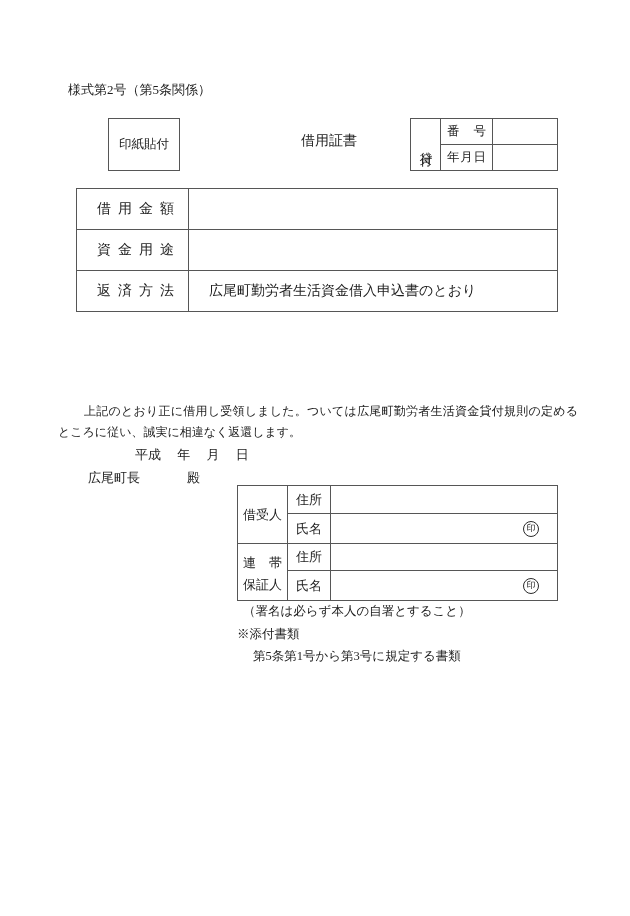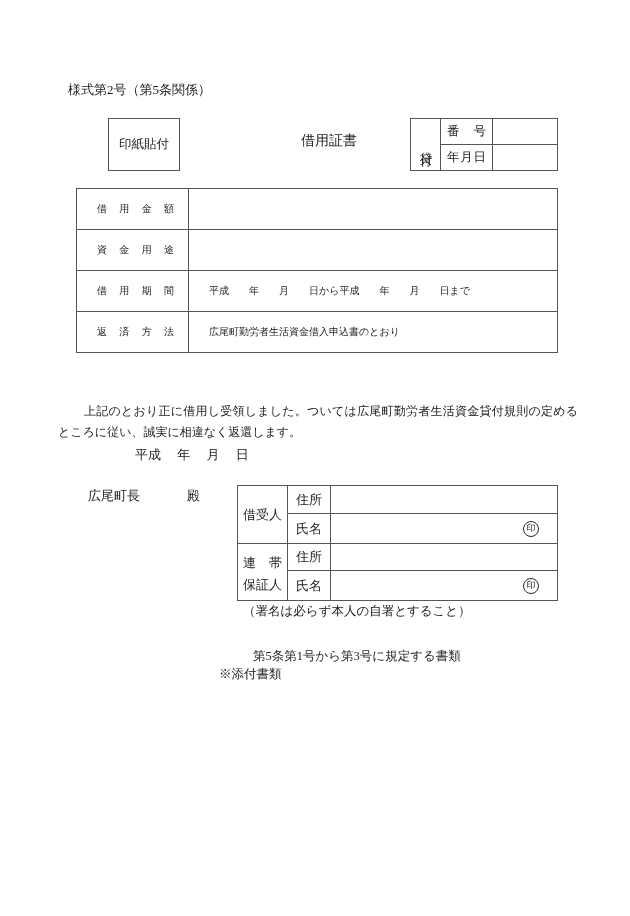--- a/index.html
+++ b/index.html
@@ -61,38 +61,38 @@
   }
   .lend-table td.vcell { text-align: center; padding: 0; }
 
   
   .main-table {
     left: 76px; top: 188px;
     border-collapse: collapse; table-layout: fixed;
   }
   .main-table td {
     border: 1px solid #565656;
-    font-size: 10px;
+    font-size: 14px;
     vertical-align: middle;
     padding-left: 20px;
   }
   .main-table tr { height: 41px; }
   .mt-label { width: 112px; padding: 0 14px; }
   .mt-value { width: 369px; padding: 0 8px; white-space: pre; }
 
   
   .declaration {
     left: 58px; top: 401px; width: 520px;
     font-size: 12px; line-height: 21px;
     text-indent: 26px;
     text-align: justify;
   }
 
   .date-line { left: 135px; top: 447px; }
-  .addressee { left: 88px; top: 488px; width: 112px; display: flex; justify-content: space-between; }
+  .addressee { left: 88px; top: 470px; width: 112px; display: flex; justify-content: space-between; }
 
   
   .sig-table {
     left: 237px; top: 485px;
     border-collapse: collapse; table-layout: fixed;
   }
   .sig-table td {
     border: 1px solid #565656;
     font-size: 13px;
     vertical-align: middle;
@@ -107,21 +107,21 @@
     right: 18px; top: 50%;
     transform: translateY(-50%);
     width: 16px; height: 16px;
     border: 1.2px solid #2a2a2a;
     border-radius: 50%;
     display: inline-flex; align-items: center; justify-content: center;
     font-size: 9px; line-height: 1;
   }
 
   .sig-note { left: 243px; top: 603px; }
-  .attach-heading { left: 219px; top: 626px; margin-top: 40px; }
+  .attach-heading { left: 237px; top: 626px; }
   .attach-item { left: 253px; top: 648px; }
 
   .form-code { left: 68px; top: 82px; }
 </style>
 </head>
 <body>
 
 <div class="page">
 
   <div class="abs t13 form-code">様式第2号（第5条関係）</div>
@@ -166,26 +166,20 @@
       <td class="mt-value"></td>
     </tr>
     <tr>
       <td class="mt-label">
         <span class="jfy">資金用途</span>
       </td>
       <td class="mt-value"></td>
     </tr>
     <tr>
       <td class="mt-label">
-        <span class="jfy">借用期間</span>
-      </td>
-      <td class="mt-value">平成　　年　　月　　日から平成　　年　　月　　日まで</td>
-    </tr>
-    <tr>
-      <td class="mt-label">
         <span class="jfy">返済方法</span>
       </td>
       <td class="mt-value">広尾町勤労者生活資金借入申込書のとおり</td>
     </tr>
   </tbody>
     </table>
 
   <div class="abs declaration">上記のとおり正に借用し受領しました。ついては広尾町勤労者生活資金貸付規則の定めるところに従い、誠実に相違なく返還します。</div>
 
   <div class="abs t13 pre date-line">平成　 年　 月　 日</div>

